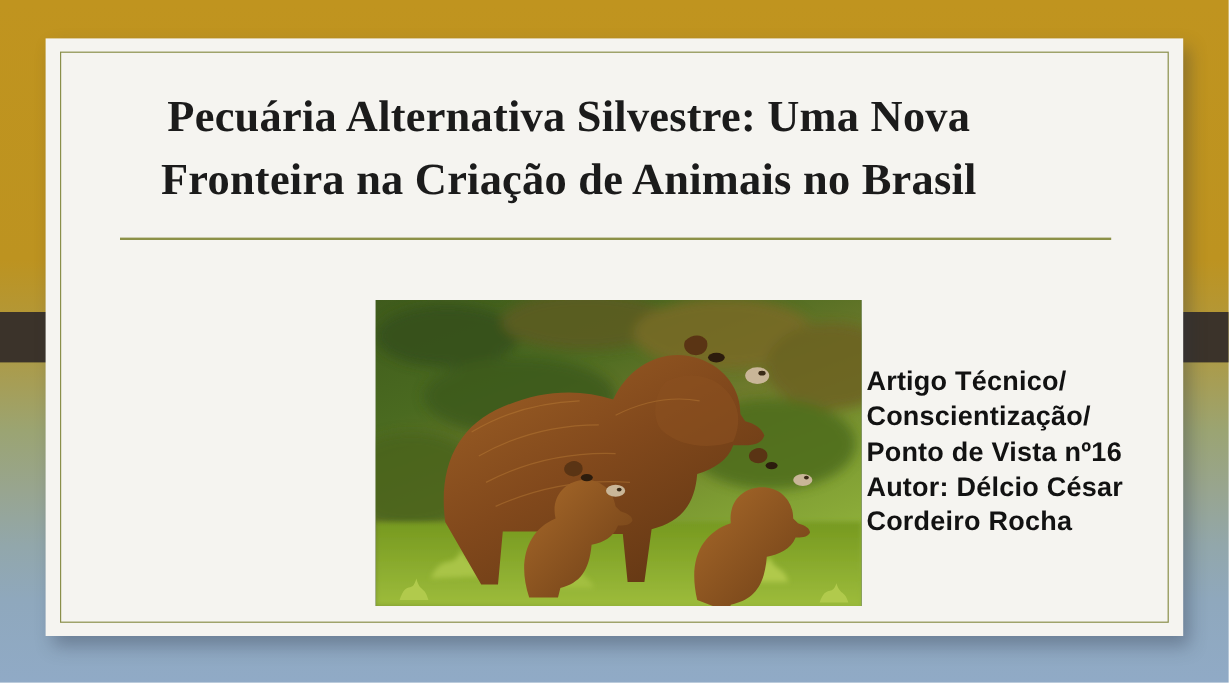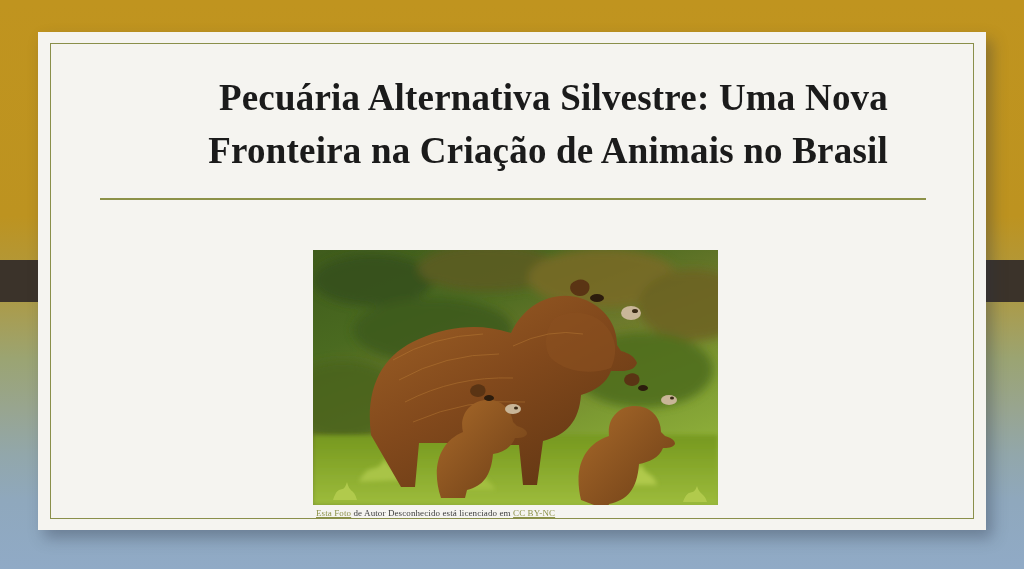--- a/index.html
+++ b/index.html
@@ -52,21 +52,21 @@
     content:""; position:absolute; top:-3px; height:48px; width:9px;
     background:#332c24;
   }
   .ribbon-left::after  { right:0; border-radius:0 3px 3px 0; }
   .ribbon-right::after { left:0;  border-radius:3px 0 0 3px; }
 
   
   #title {
     position:absolute;
     left:60px; top:72px; width:828px;
-    text-align:right;
+    text-align:center;
     font-family:"Liberation Serif", serif;
     font-weight:bold;
     font-size:37px;
     line-height:1.42;
     letter-spacing:.2px;
     color:#1b1b1b;
   }
   #title-rule {
     position:absolute;
     left:100px; top:198px; width:826px; height:2px;
@@ -126,20 +126,21 @@
   <div class="ribbon ribbon-right"></div>
 
   <div id="card">
     <div id="card-inner-border"></div>
   </div>
 
   <div id="title">Pecuária Alternativa Silvestre: Uma Nova Fronteira na Criação de Animais no Brasil</div>
   <div id="title-rule"></div>
 
 
+  <div id="right-text" class="sidetext">Artigo Técnico/ Conscientização/ Ponto de Vista nº16 Autor: Délcio César Cordeiro Rocha</div>
 
   <div id="photo">
     <svg viewBox="0 0 405 255" preserveAspectRatio="none">
       <defs>
         <linearGradient id="bgGrad" x1="0" y1="0" x2="0.6" y2="1">
           <stop offset="0" stop-color="#3f5b1c"></stop>
           <stop offset="0.30" stop-color="#4a6a20"></stop>
           <stop offset="0.55" stop-color="#6e7a2c"></stop>
           <stop offset="0.78" stop-color="#7c9a32"></stop>
           <stop offset="1" stop-color="#8fb03a"></stop>
@@ -217,15 +218,14 @@
         <path d="M312 127 c4-5 11-5 14 0 2 5-2 9-7 9 -5 0-10-4-7-9z" fill="#5a3414"></path>
       </g>
 
       <g opacity="0.9">
         <path d="M20 250 c6-18 10-4 14-18 3 12 7 6 10 18z" fill="#b4cc4f"></path>
         <path d="M370 252 c6-16 10-4 14-16 3 10 7 6 10 16z" fill="#b4cc4f"></path>
       </g>
     </svg>
   </div>
 
-  <div id="caption"><span class="lnk">Esta Foto</span><span> de Autor Desconhecido está licenciado em </span><span class="lnk">CC BY-NC</span></div>
 
 </div>
 
 </body></html>

